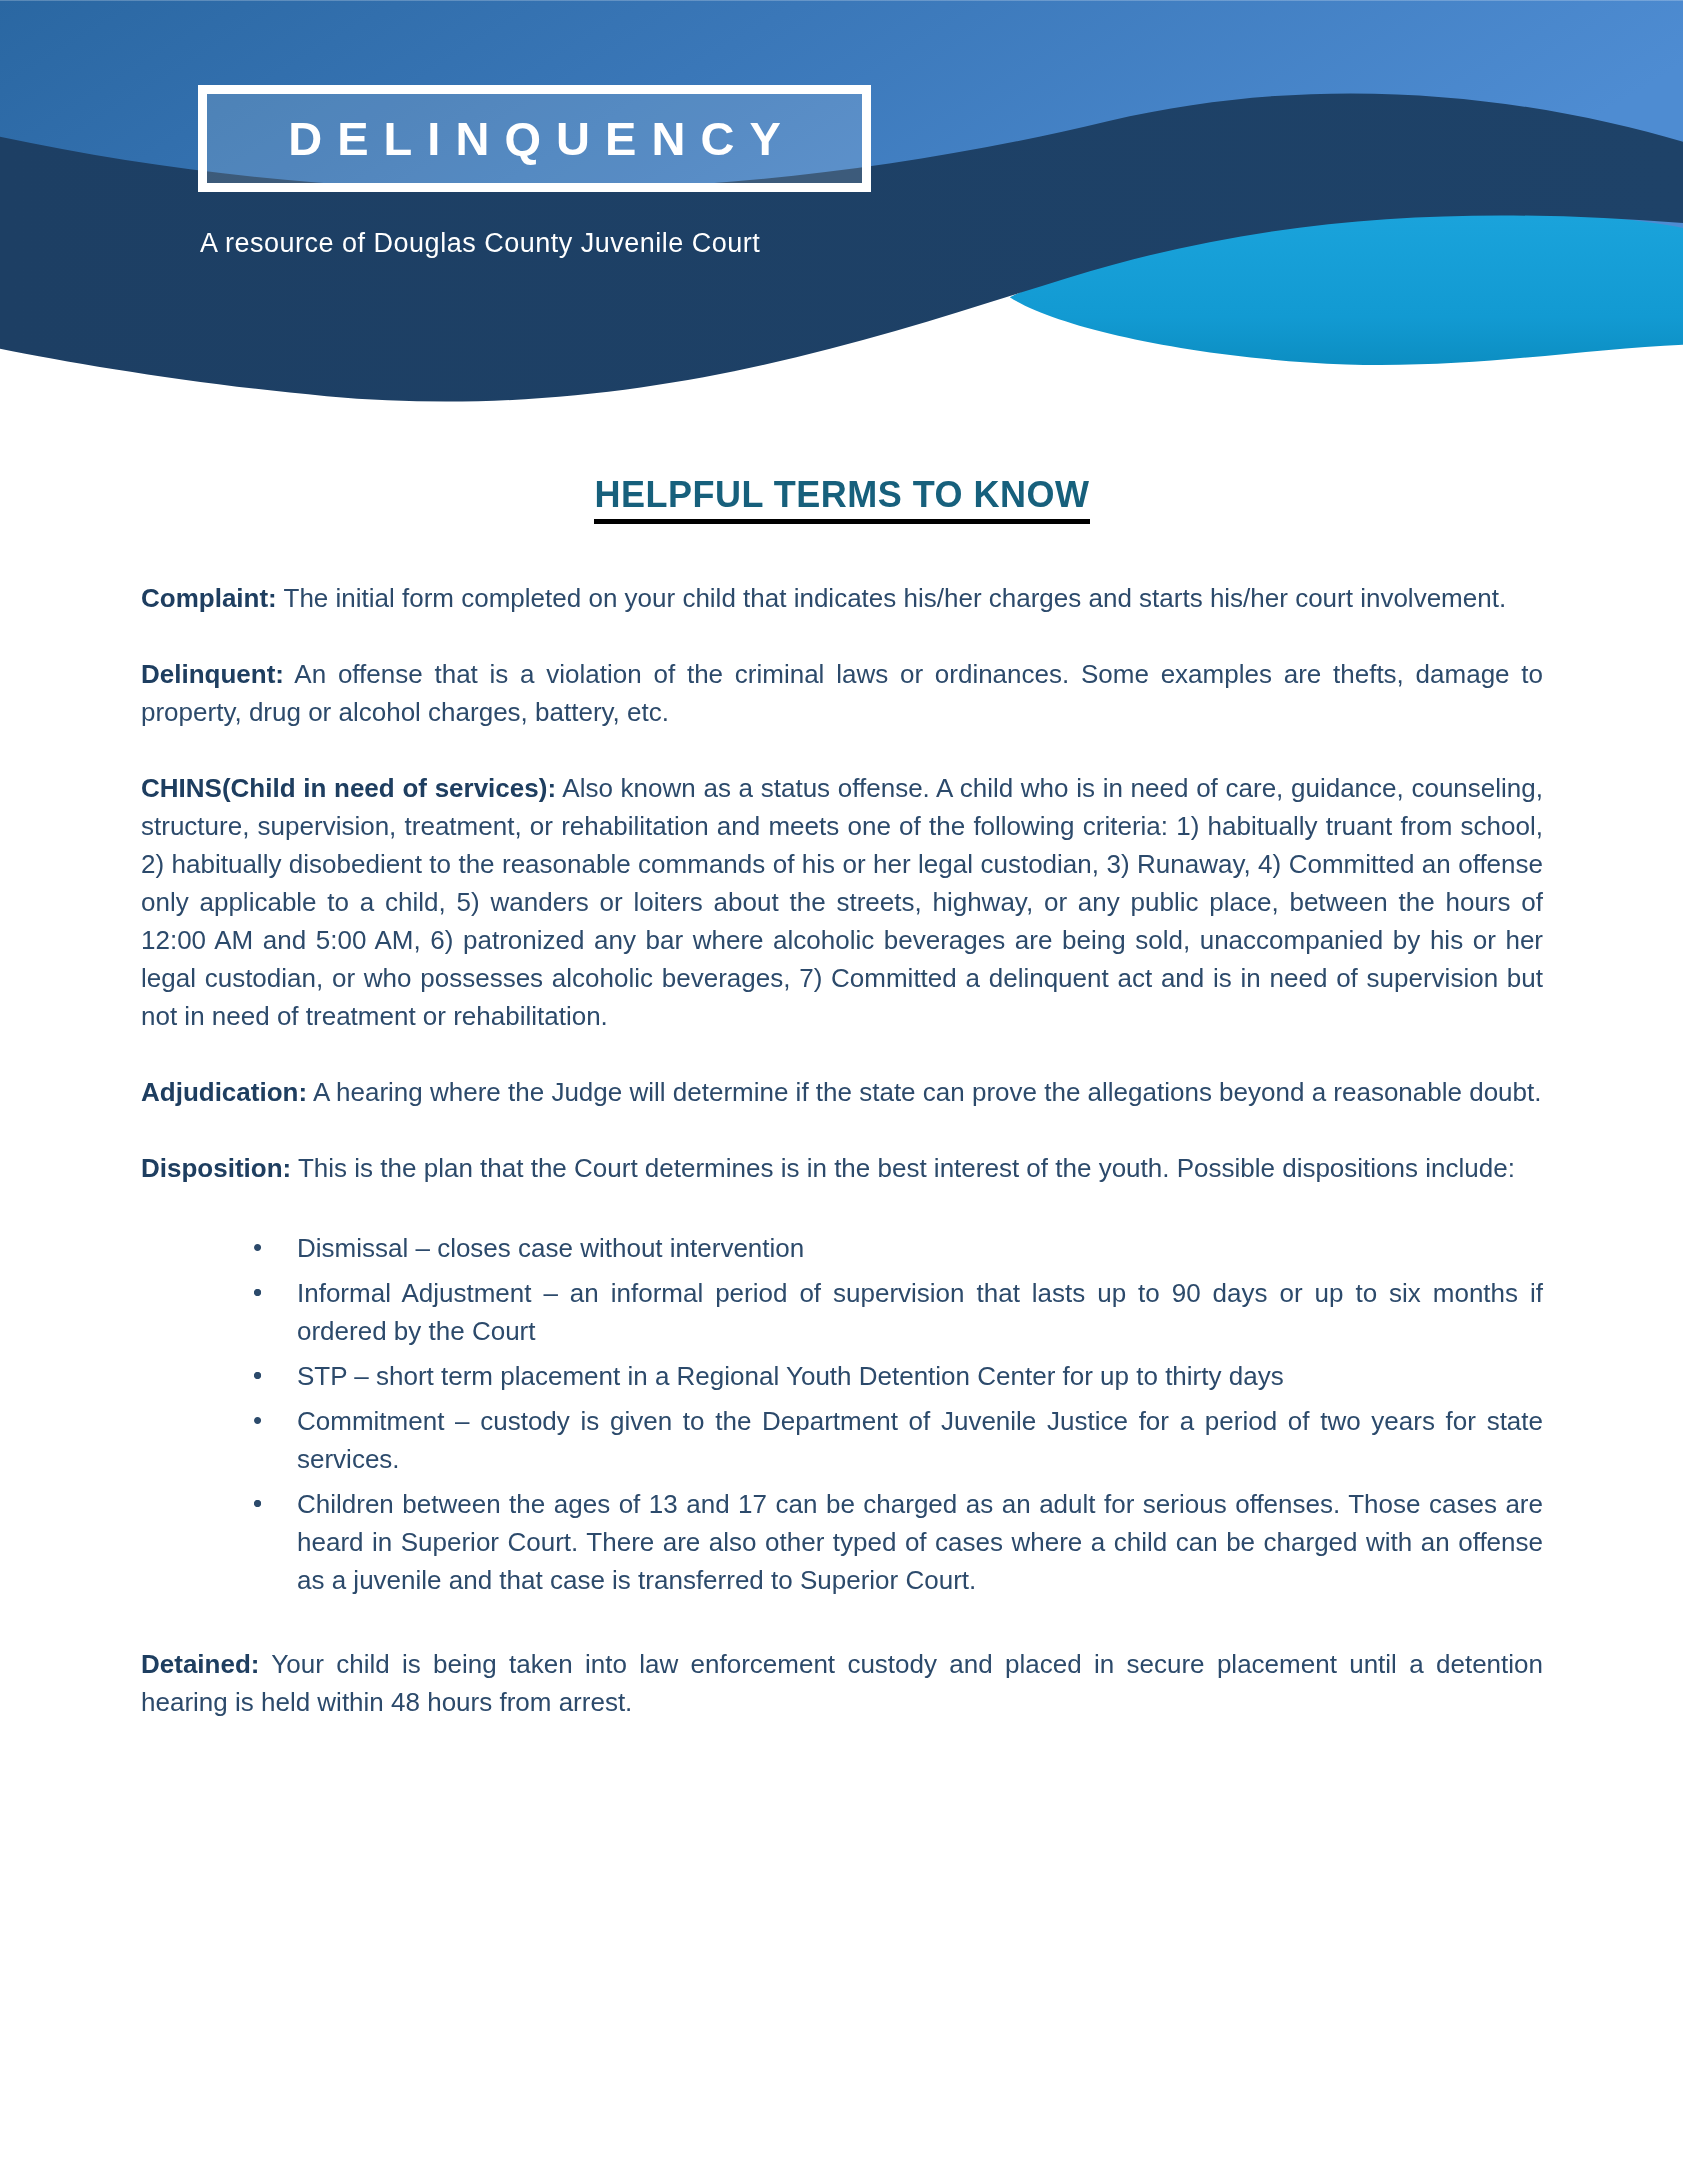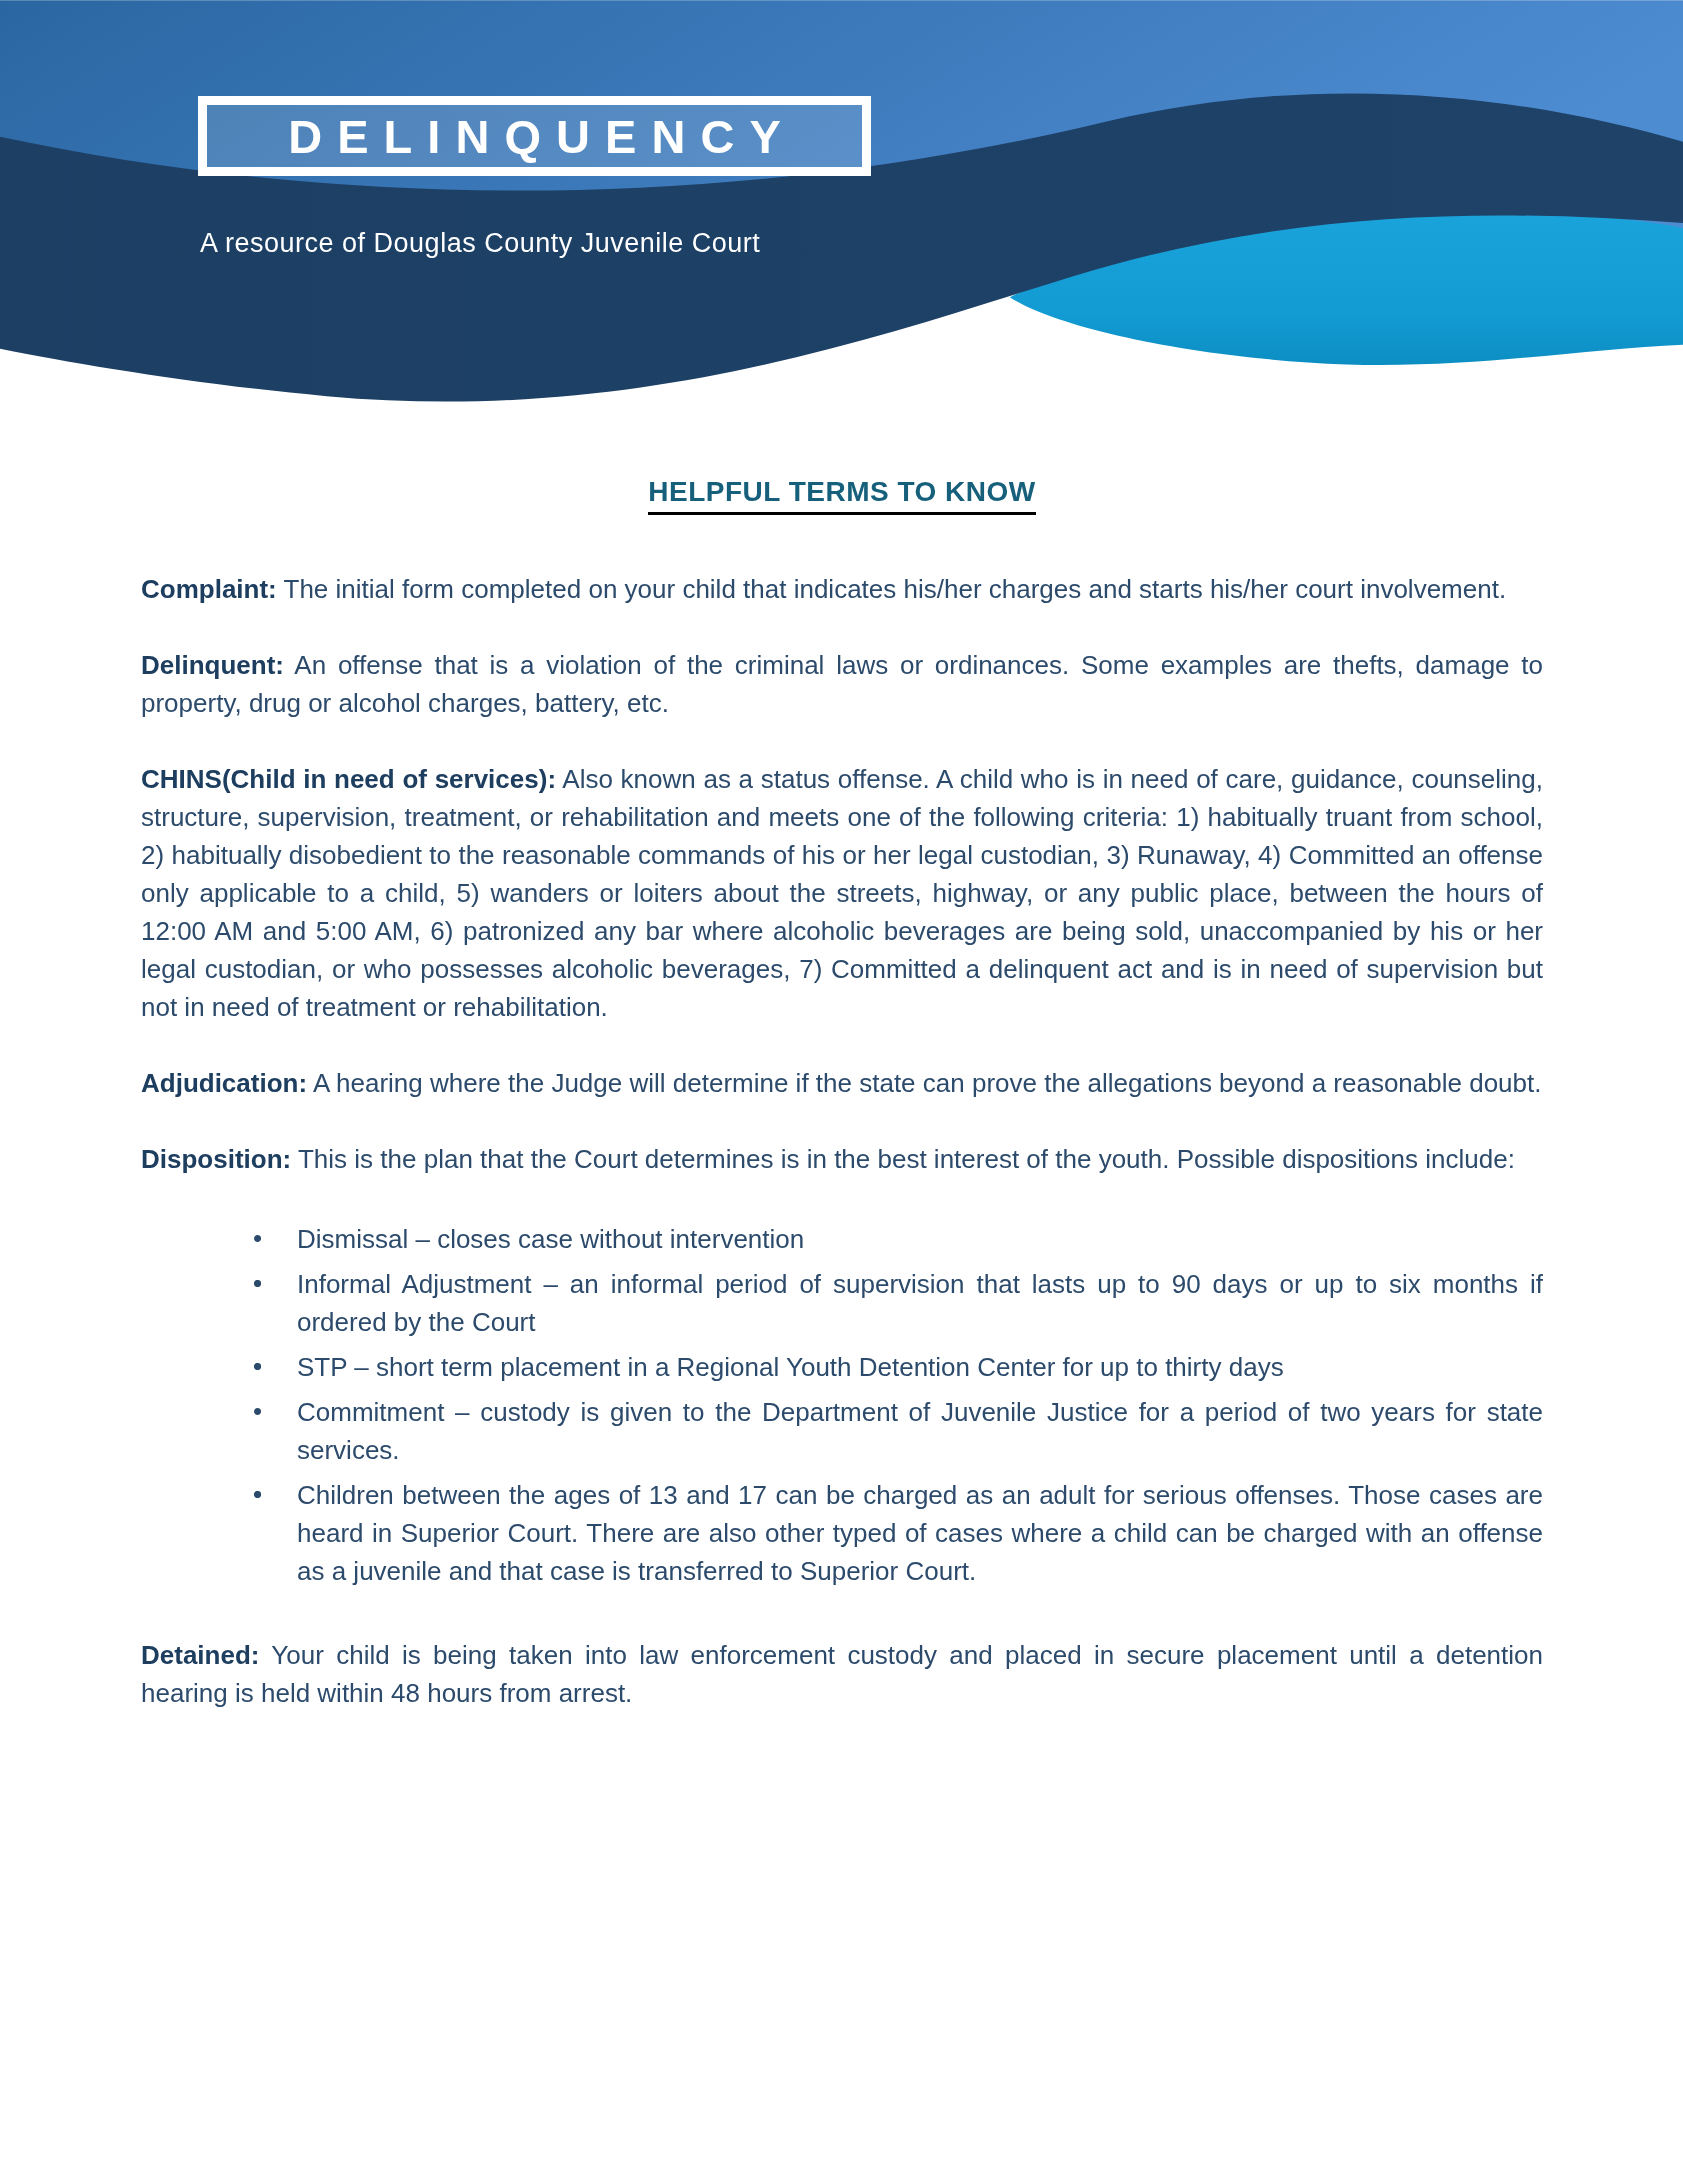--- a/index.html
+++ b/index.html
@@ -7,21 +7,21 @@
     width:1683px;height:2178px;
     background:#ffffff;
     font-family:"Liberation Sans", sans-serif;
     position:relative;
     color:#2c4a6b;
   }
   
   .banner{position:absolute;top:0;left:0;width:1683px;height:441px;}
   .banner svg{display:block;}
   .title-box{
-    position:absolute;left:198px;top:96px;width:673px;height:80px;
+    position:absolute;left:198px;top:85px;width:673px;height:107px;
     border:9px solid #ffffff;
     background:rgba(255,255,255,0.14);
     box-sizing:border-box;
     display:flex;align-items:center;justify-content:center;
   }
   .title-box span{
     color:#ffffff;font-size:47px;font-weight:bold;
     letter-spacing:0.32em;text-indent:0.32em;white-space:nowrap;
   }
   .tagline{
@@ -29,23 +29,23 @@
     color:#ffffff;font-size:27px;letter-spacing:0.5px;
   }
   
   .content{
     position:absolute;left:141px;top:473px;width:1402px;
     font-size:26px;line-height:38px;
   }
   .page-heading-wrap{text-align:center;margin-bottom:55px;}
   .page-heading{
     display:inline-block;
-    color:#17607c;font-size:28px;font-weight:bold;line-height:1.2;
+    color:#17607c;font-size:36px;font-weight:bold;line-height:1.2;
     letter-spacing:0.5px;
-    border-bottom:3px solid #000000;padding-bottom:3px;
+    border-bottom:5px solid #000000;padding-bottom:3px;
   }
   .term{margin:0 0 38px 0;text-align:justify;}
   .term b{color:#1e3e60;}
   ul.disposition-list{
     list-style:none;margin:42px 0 46px 0;padding:0;
   }
   ul.disposition-list li{
     position:relative;padding-left:156px;margin-bottom:7px;
     text-align:justify;
   }

